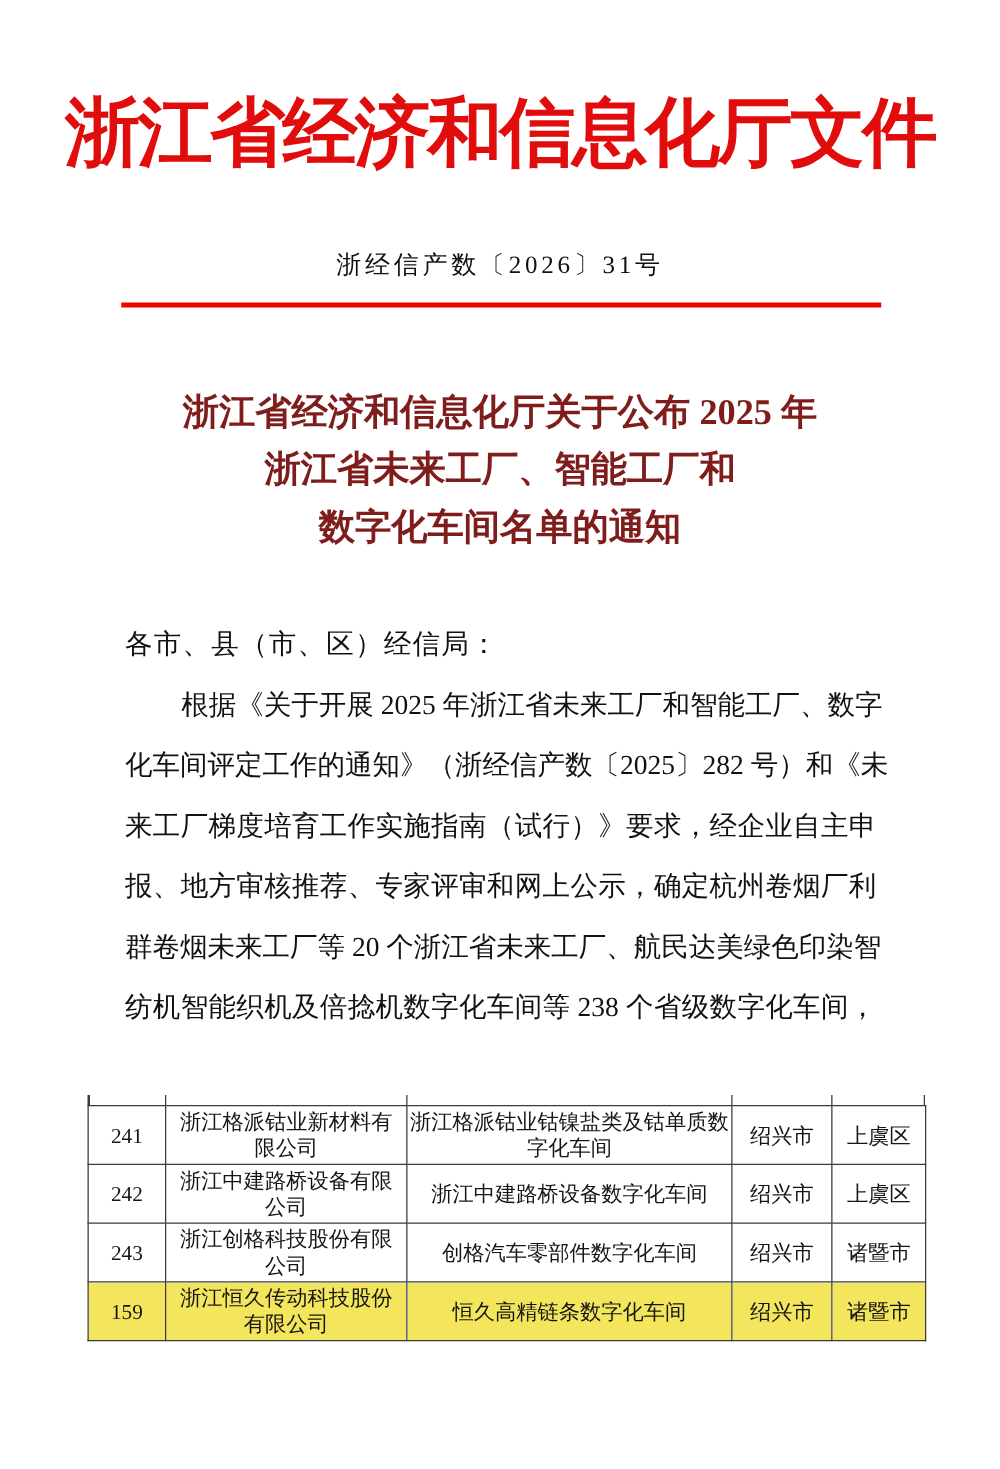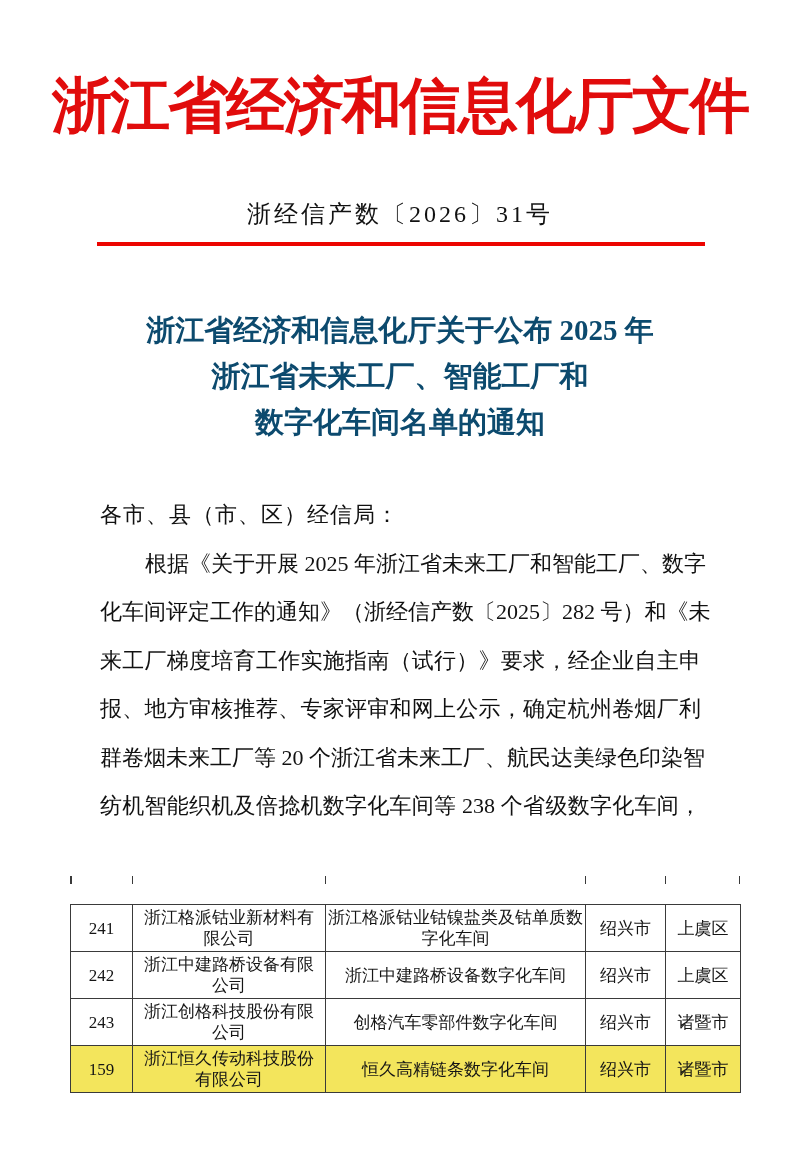--- a/index.html
+++ b/index.html
@@ -18,36 +18,36 @@
     position:absolute; top:66px; left:0; width:100%;
     text-align:center;
     font-size:60px; font-weight:bold;
     letter-spacing:-2px;
     color:#e10c0c;
     white-space:nowrap;
   }
   .doc-number {
     position:absolute; top:198px; left:0; width:100%;
     text-align:center;
-    font-size:24px; letter-spacing:3px;
+    font-size:20px; letter-spacing:3px;
     color:#111111;
   }
   .red-rule {
     position:absolute; top:242px; left:97px;
     width:608px; height:4px;
     background:#ec0400;
   }
 
   
   .notice-title {
     position:absolute; top:307px; left:0; width:100%;
     text-align:center;
     font-size:29px; font-weight:bold;
     line-height:46px;
-    color:#0c4a6e;
+    color:#7f1d1d;
   }
 
   
   .body-text {
     position:absolute; top:491px; left:100px;
     width:601px;
     font-size:22px;
     line-height:48.5px;
     color:#111111;
   }
@@ -63,21 +63,21 @@
   }
   .body-text .indent { padding-left:45px; }
 
   
   .grid-stub {
     position:absolute; top:876px;
     width:1.5px; height:8px;
     background:#3a3a3a;
   }
   table.list {
-    position:absolute; top:904px; left:70px;
+    position:absolute; top:884px; left:70px;
     width:670px;
     border-collapse:collapse;
     table-layout:fixed;
     font-size:17px;
     line-height:21px;
     color:#151515;
   }
   table.list td {
     border:1.5px solid #3a3a3a;
     text-align:center;

